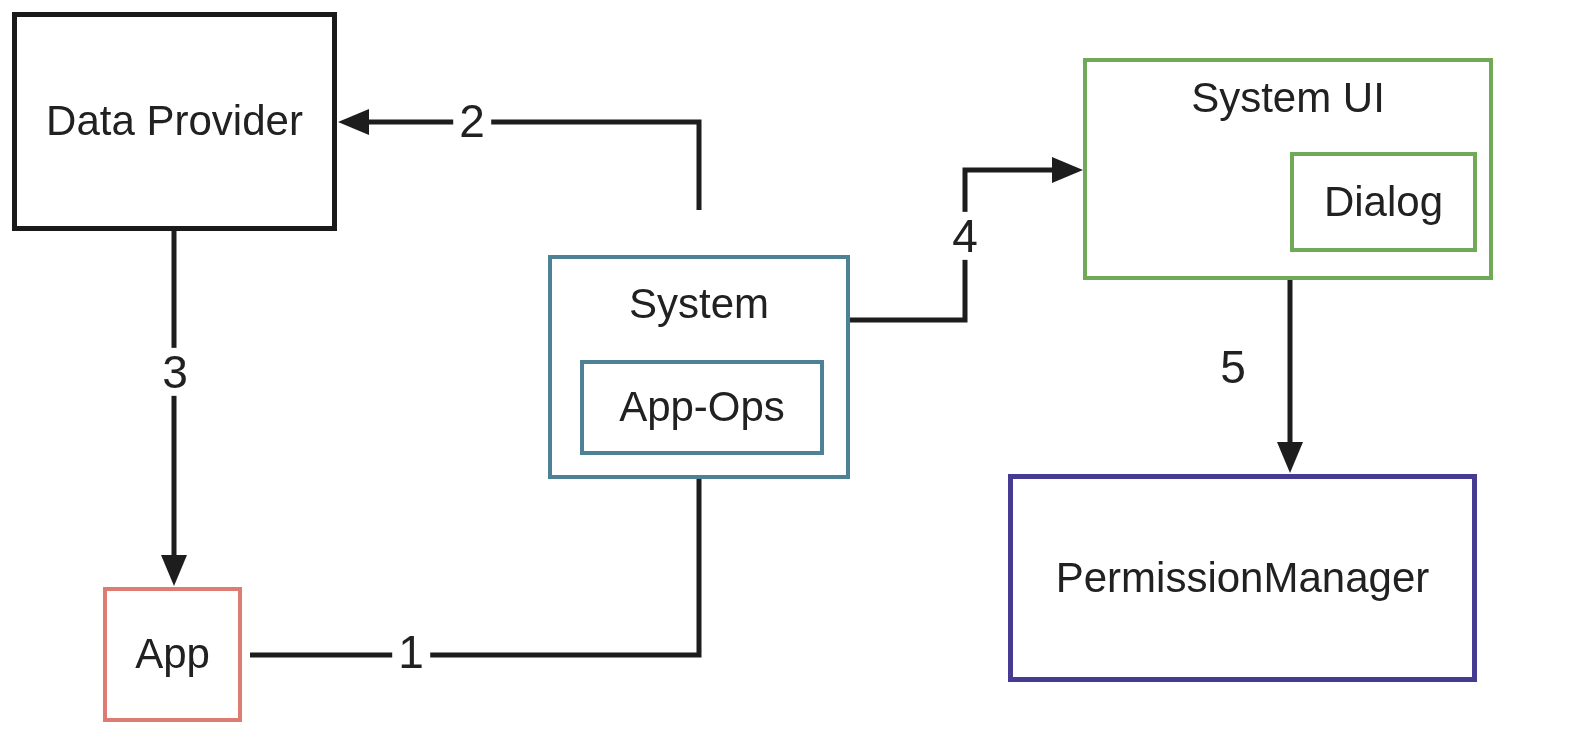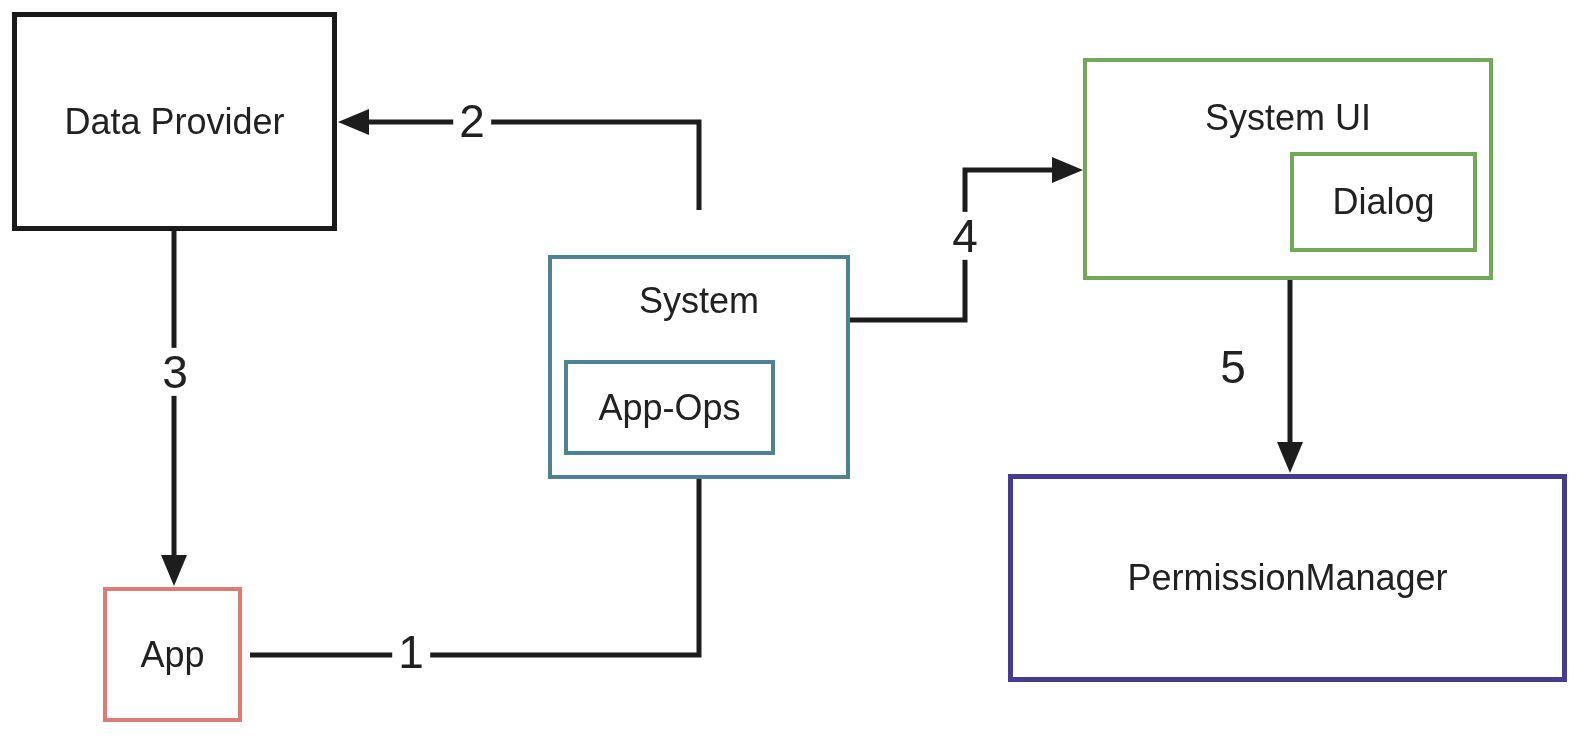--- a/index.html
+++ b/index.html
@@ -30,41 +30,41 @@
   }
   .arrow-head {
     fill: #1d1d1d;
     stroke: none;
   }
   .node {
     position: absolute;
     box-sizing: border-box;
     border-style: solid;
     background: #ffffff;
-    font-size: 36px;
+    font-size: 42px;
     line-height: 1.1;
   }
   .node.centered {
     display: flex;
     align-items: center;
     justify-content: center;
   }
   .node .top-label {
     display: block;
     text-align: center;
   }
   #data-provider { left: 12px;  top: 12px;  width: 325px; height: 219px; border-width: 5px; }
   #app           { left: 103px; top: 587px; width: 139px; height: 135px; border-width: 4px; }
   #system        { left: 548px; top: 210px; width: 302px; height: 224px; border-width: 4px; }
-  #app-ops       { left: 12px;  top: 101px; width: 211px; height: 95px;  border-width: 4px; }
+  #app-ops       { left: 28px;  top: 101px; width: 244px; height: 95px;  border-width: 4px; }
   #system-ui     { left: 1083px; top: 58px; width: 410px; height: 222px; border-width: 4px; }
   #dialog        { left: 203px; top: 90px;  width: 187px; height: 100px; border-width: 4px; }
-  #permission-manager { left: 1008px; top: 474px; width: 559px; height: 208px; border-width: 5px; }
+  #permission-manager { left: 1008px; top: 474px; width: 469px; height: 208px; border-width: 5px; }
   #system .top-label    { margin-top: 22px; }
-  #system-ui .top-label { margin-top: 36px; }
+  #system-ui .top-label { margin-top: 13px; }
   .edge-label {
     position: absolute;
     transform: translate(-50%, -50%);
     font-size: 46px;
     line-height: 1.05;
     background: #ffffff;
     padding: 0 6px;
     color: #212121;
     z-index: 3;
   }

